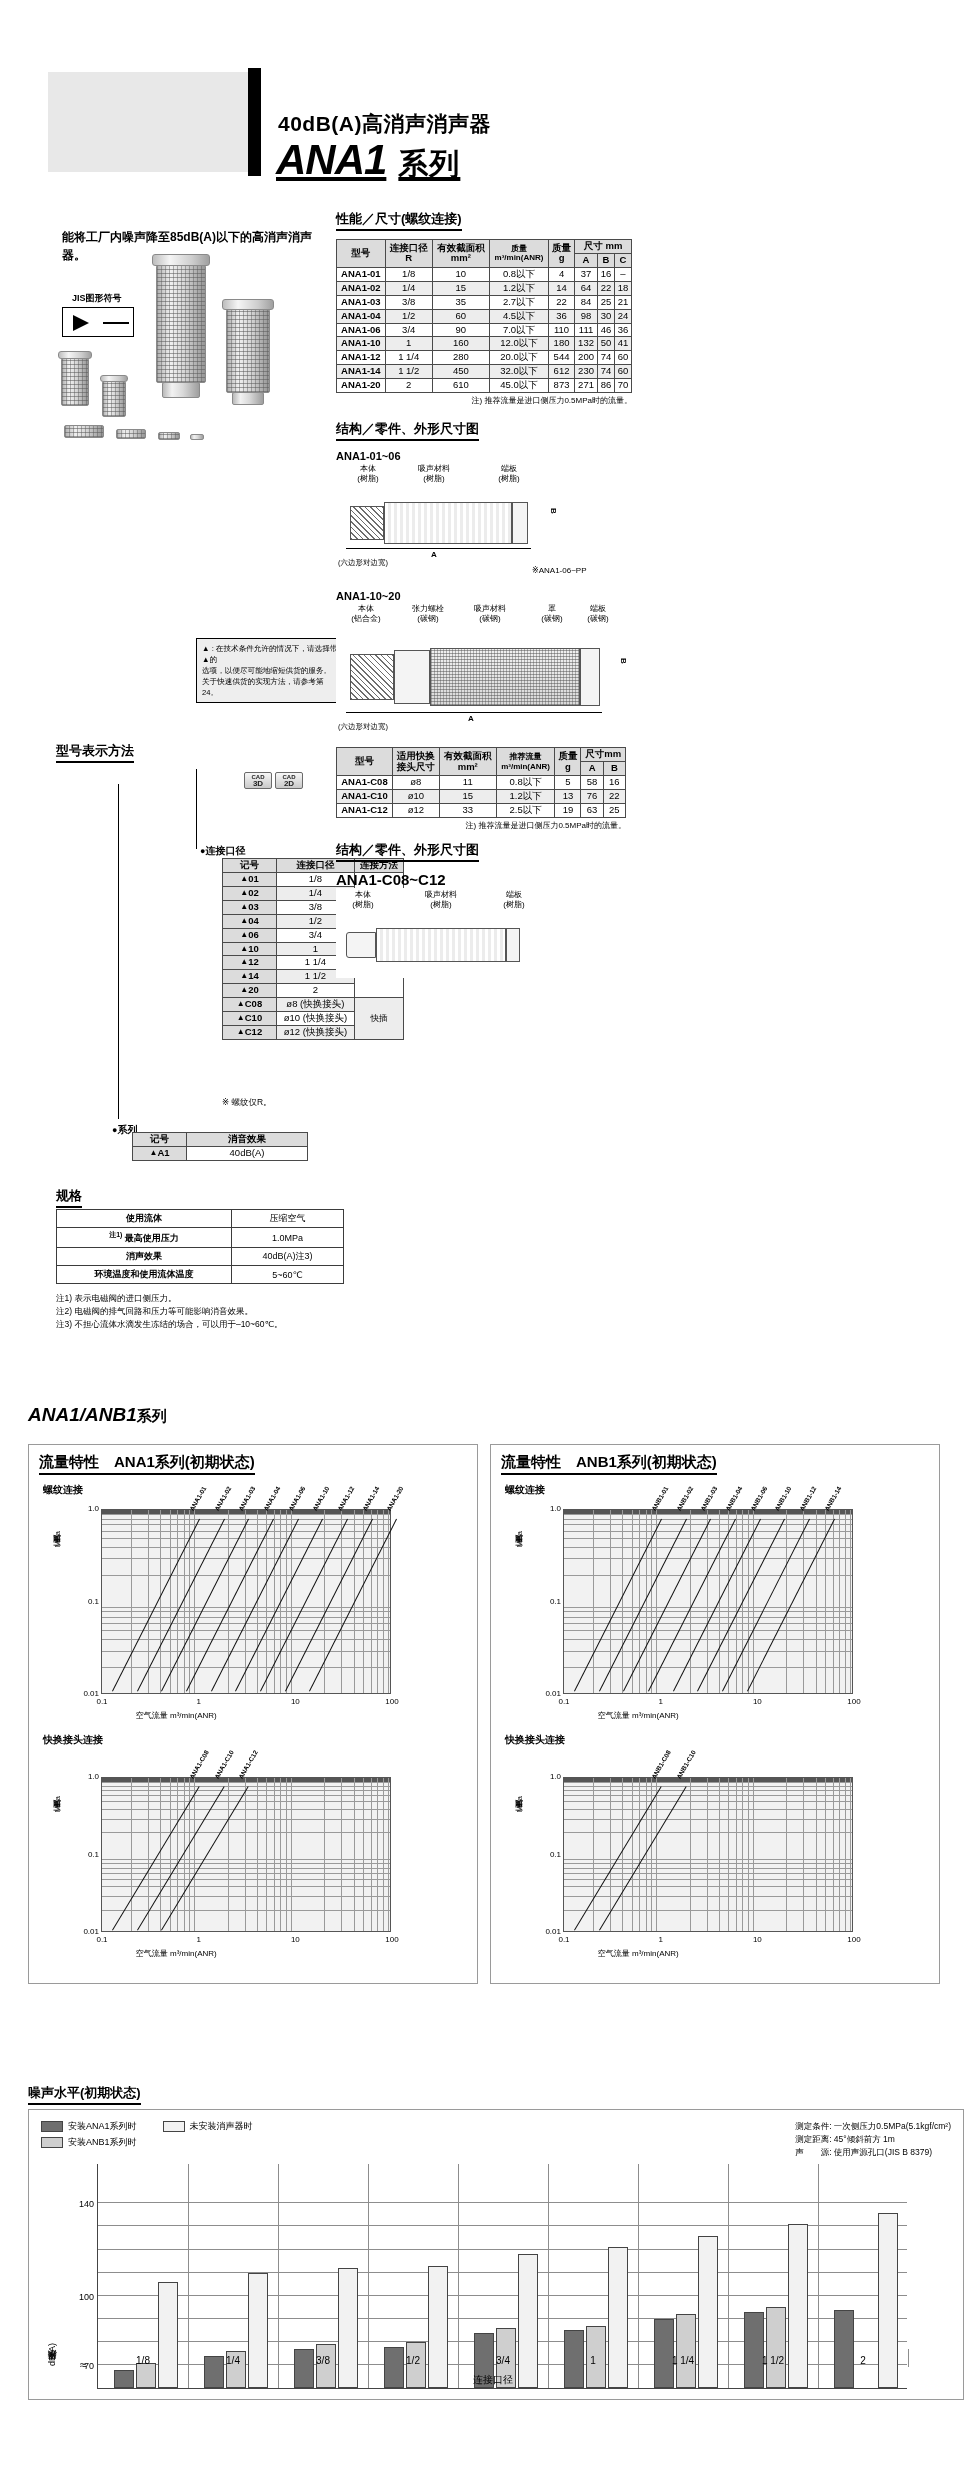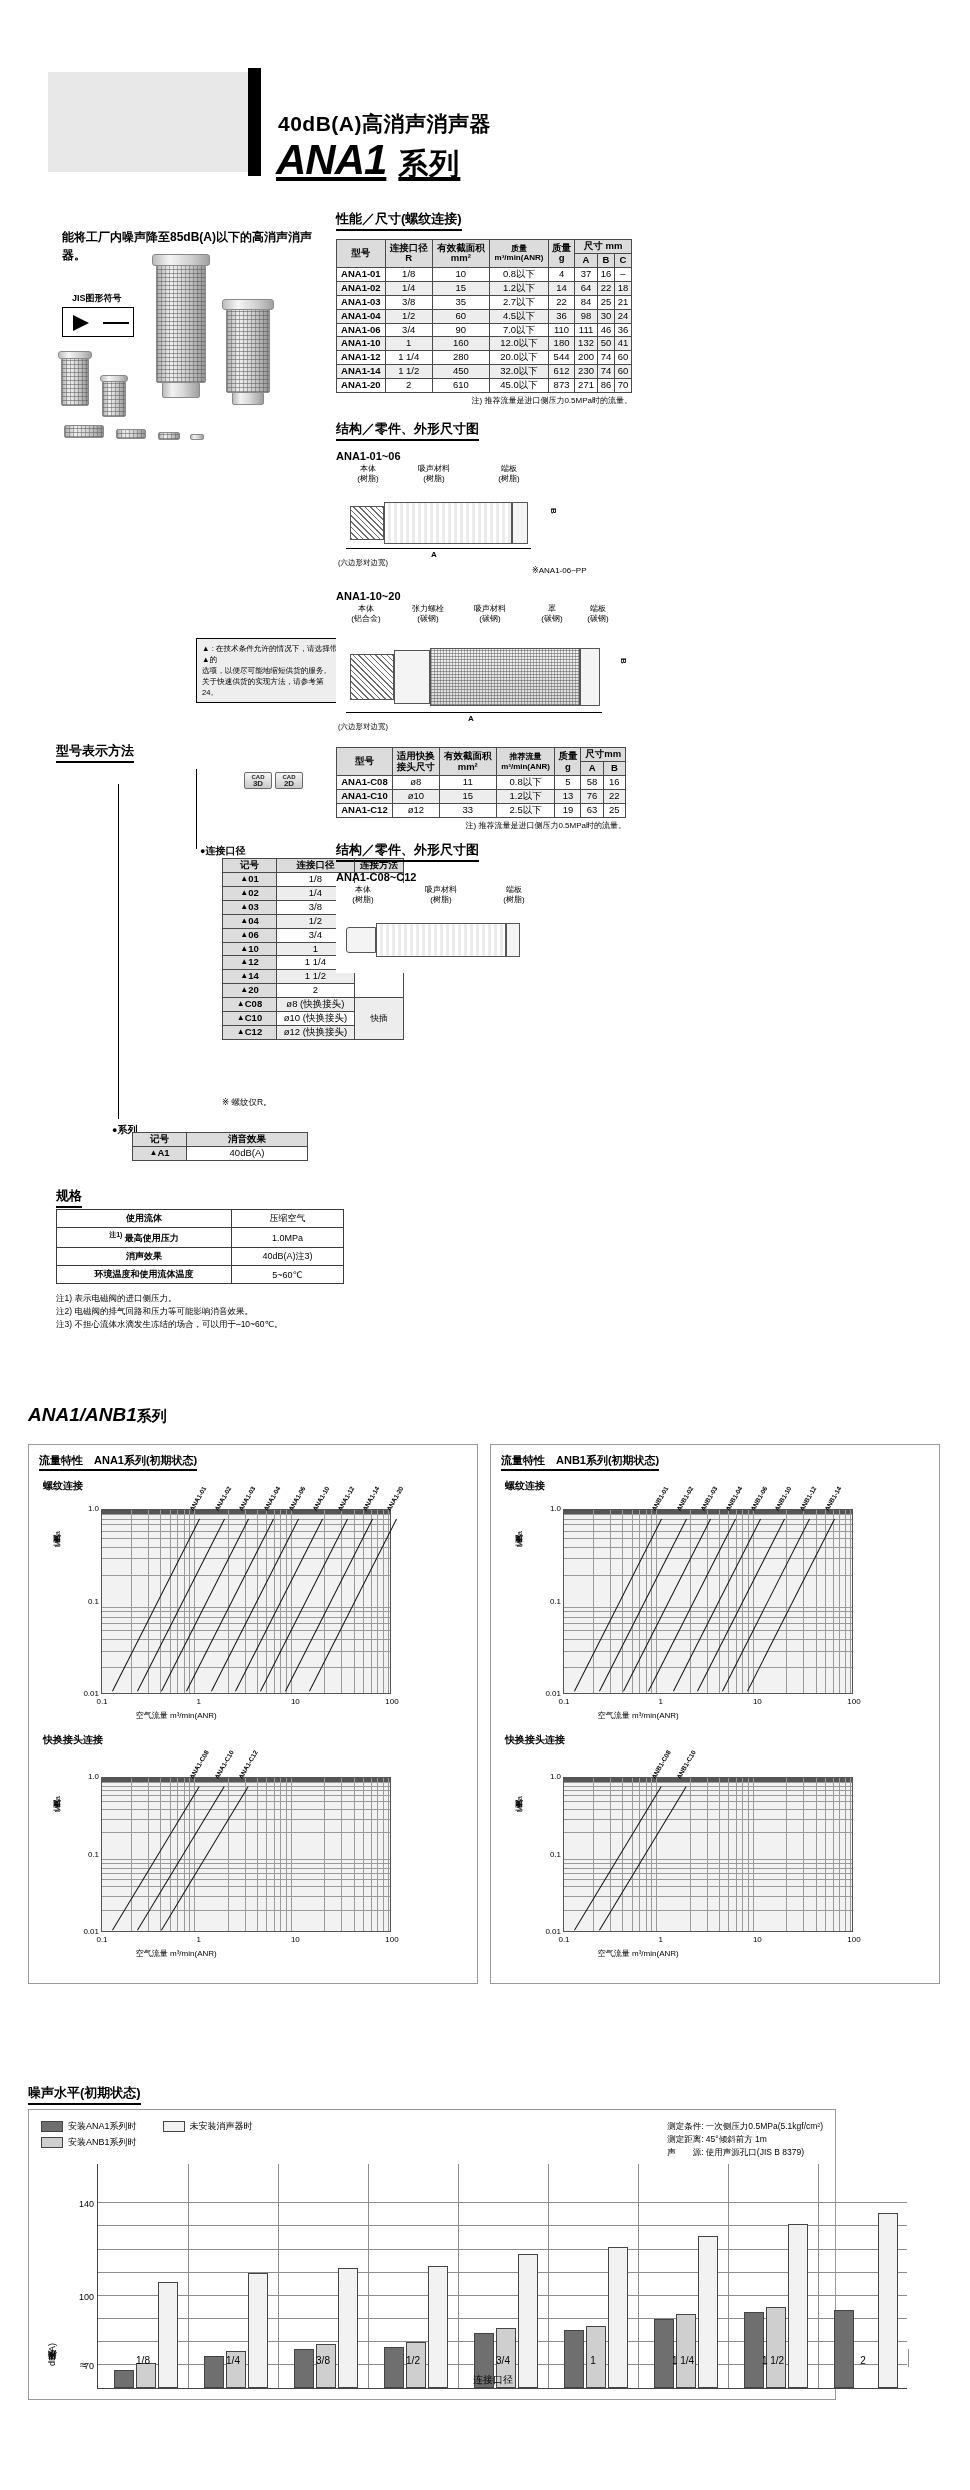--- a/index.html
+++ b/index.html
@@ -160,41 +160,41 @@
   
   .ana-anb-title {
     position: absolute; left: 28px; top: 1380px;
     font-size: 19px; font-weight: bold; font-style: italic;
   }
   .ana-anb-title .ser { font-style: normal; font-size: 15px; }
 
   .chart-panel {
     position: absolute; border: 1px solid #9a9a9a; background: #fff;
   }
-  .chart-hd { font-size: 11px; font-weight: bold; border-bottom: 2px solid #000;
+  .chart-hd { font-size: 15px; font-weight: bold; border-bottom: 2px solid #000;
     display:inline-block; padding-bottom:1px; }
   .chart-sub { font-size: 10px; font-weight: bold; }
 
   .plot { position: relative; background: #f2f2f2; border: 1px solid #555; }
   .plot .vg, .plot .hg { position: absolute; background: #9a9a9a; }
   .plot .vg { width: 1px; top: 0; bottom: 0; }
   .plot .hg { height: 1px; left: 0; right: 0; }
   .plot .vgM { width: 1px; top: 0; bottom: 0; background: #555; }
   .plot .hgM { height: 1px; left: 0; right: 0; background: #555; }
   .curve { position: absolute; height: 1.4px; background: #111; transform-origin: 0 0; }
   .ytl, .xtl { position: absolute; font-size: 8px; }
   .axlbl { position: absolute; font-size: 8px; }
   .axlbl.vert { writing-mode: vertical-rl; transform: rotate(180deg); }
   .curve-lbl {
     position: absolute; font-size: 6.5px; font-weight: bold;
     transform-origin: 0 100%; transform: rotate(-60deg); white-space: nowrap;
   }
 
   
-  .noise-sec { position: absolute; left: 28px; top: 2085px; width: 808px; }
+  .noise-sec { position: absolute; left: 28px; top: 2085px; width: 936px; }
   .noise-box { border: 1px solid #9a9a9a; background: #fff; padding: 10px 12px; }
   .legend { display: flex; gap: 26px; align-items: flex-start; font-size: 9px; }
   .lgd-item { display: flex; align-items: center; gap: 5px; margin-bottom: 3px; }
   .sw { width: 22px; height: 11px; border: 1px solid #444; }
   .sw.dark { background: #6f6f6f; }
   .sw.light { background: #cfcfcf; }
   .sw.none { background: #f2f2f2; }
   .cond { font-size: 8.5px; line-height: 1.5; white-space: pre; }
 
   .barplot { position: relative; margin-top: 6px; }
@@ -604,21 +604,21 @@
             <td>25</td>
           </tr>
         </tbody>
     </table>
     <div class="note" style="width:290px;">注) 推荐流量是进口侧压力0.5MPa时的流量。</div>
 
     
     <div style="margin-top:10px;">
       <span class="sec-title">结构／零件、外形尺寸图</span>
     </div>
-    <div style="font-size:11px;font-weight:bold;margin-top:4px;">ANA1-C08~C12</div>
+    <div style="font-size:15px;font-weight:bold;margin-top:4px;">ANA1-C08~C12</div>
     <div class="dwg" style="height:90px;">
       <div class="lbl" style="left:4px;  top:2px; width:46px; white-space:pre-line">本体
 (树脂)</div>
       <div class="lbl" style="left:78px; top:2px; width:54px; white-space:pre-line">吸声材料
 (树脂)</div>
       <div class="lbl" style="left:156px;top:2px; width:44px; white-space:pre-line">端板
 (树脂)</div>
 
       <div class="body-plain" style="left:10px; top:44px; width:30px; height:26px; border-radius:3px 0 0 3px;"></div>
       <div class="body-rect" style="left:40px; top:40px; width:130px; height:34px;"></div>

